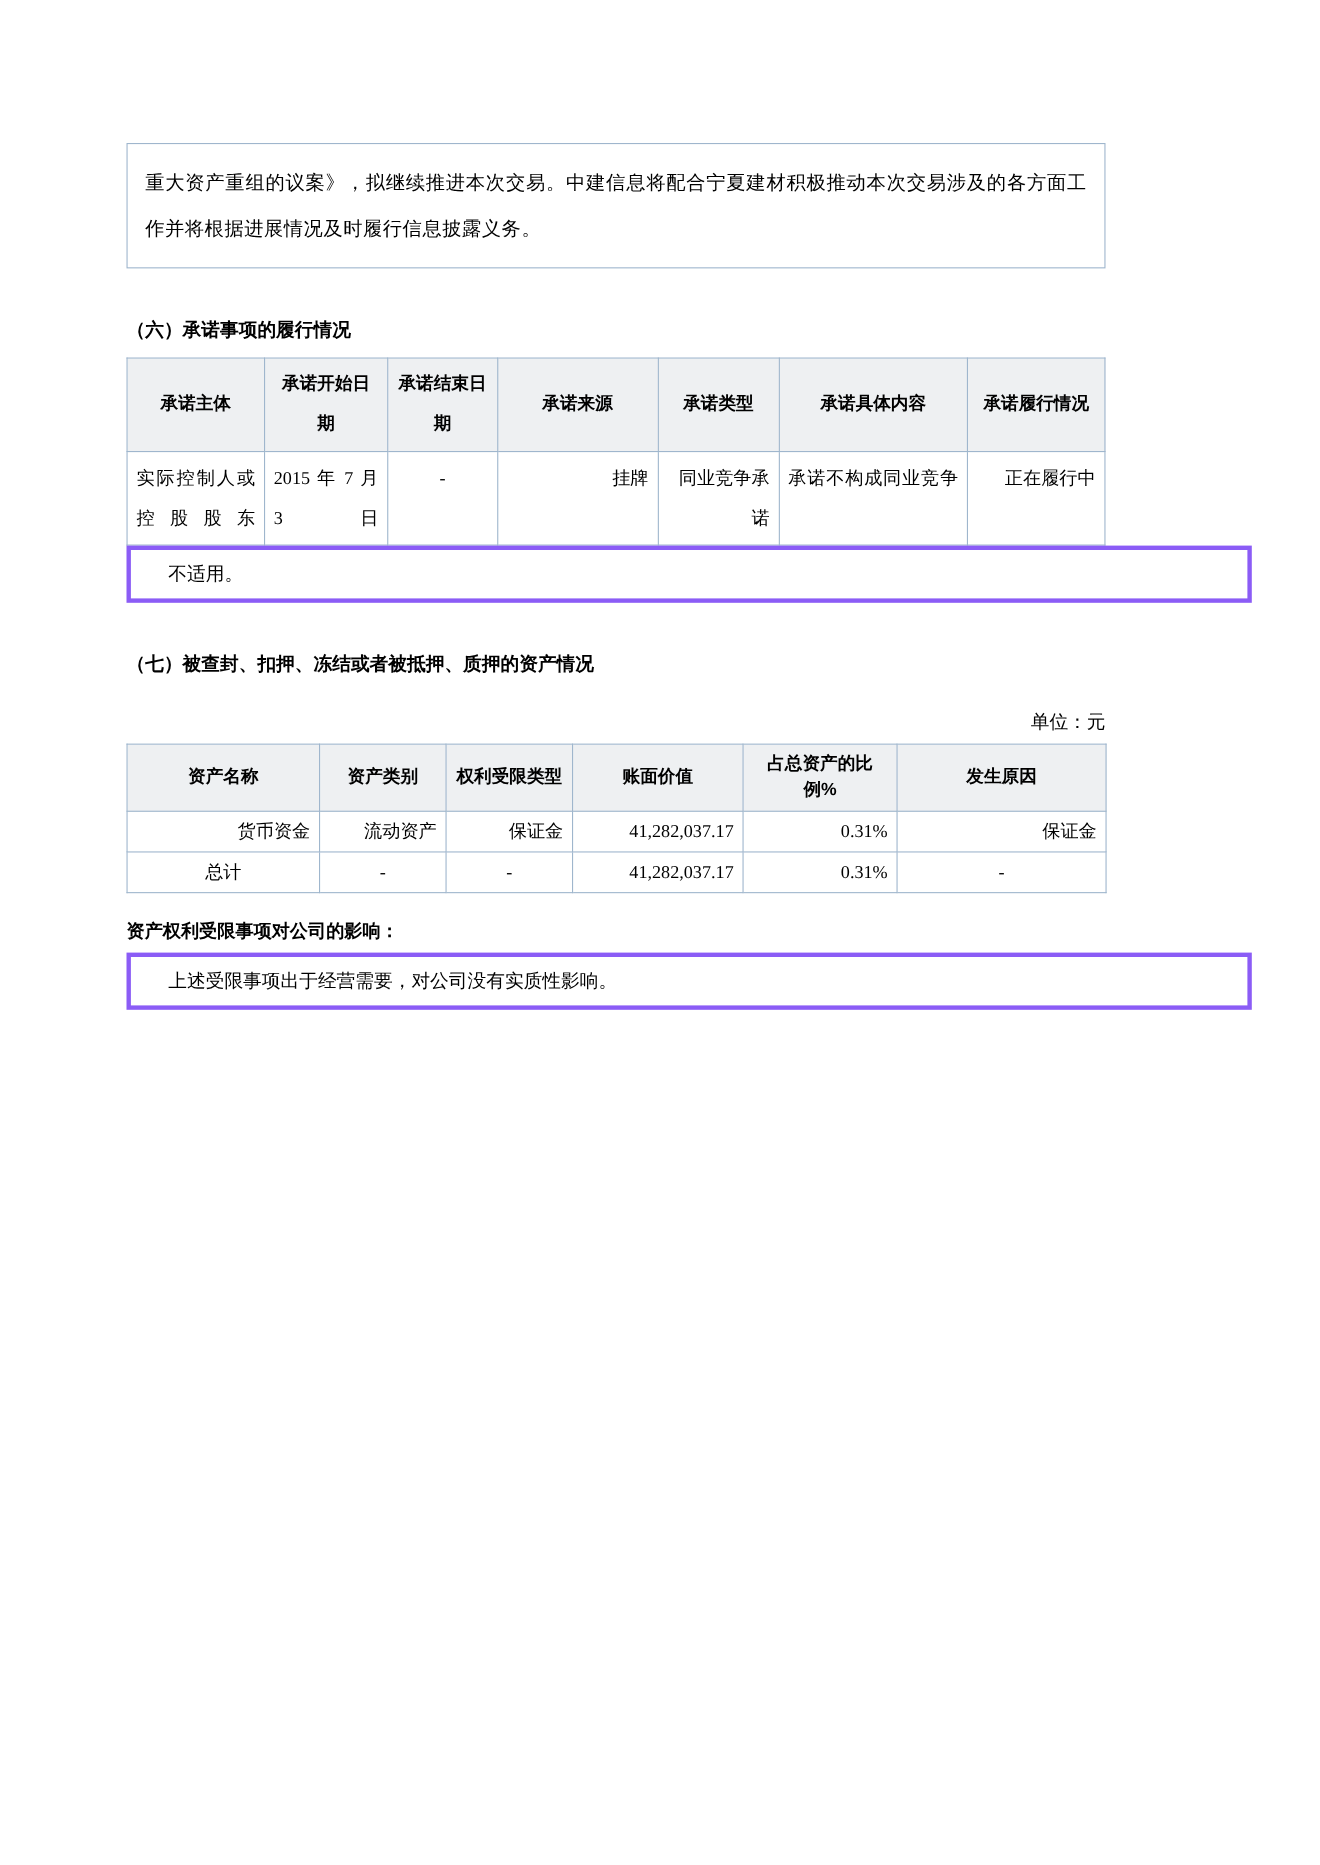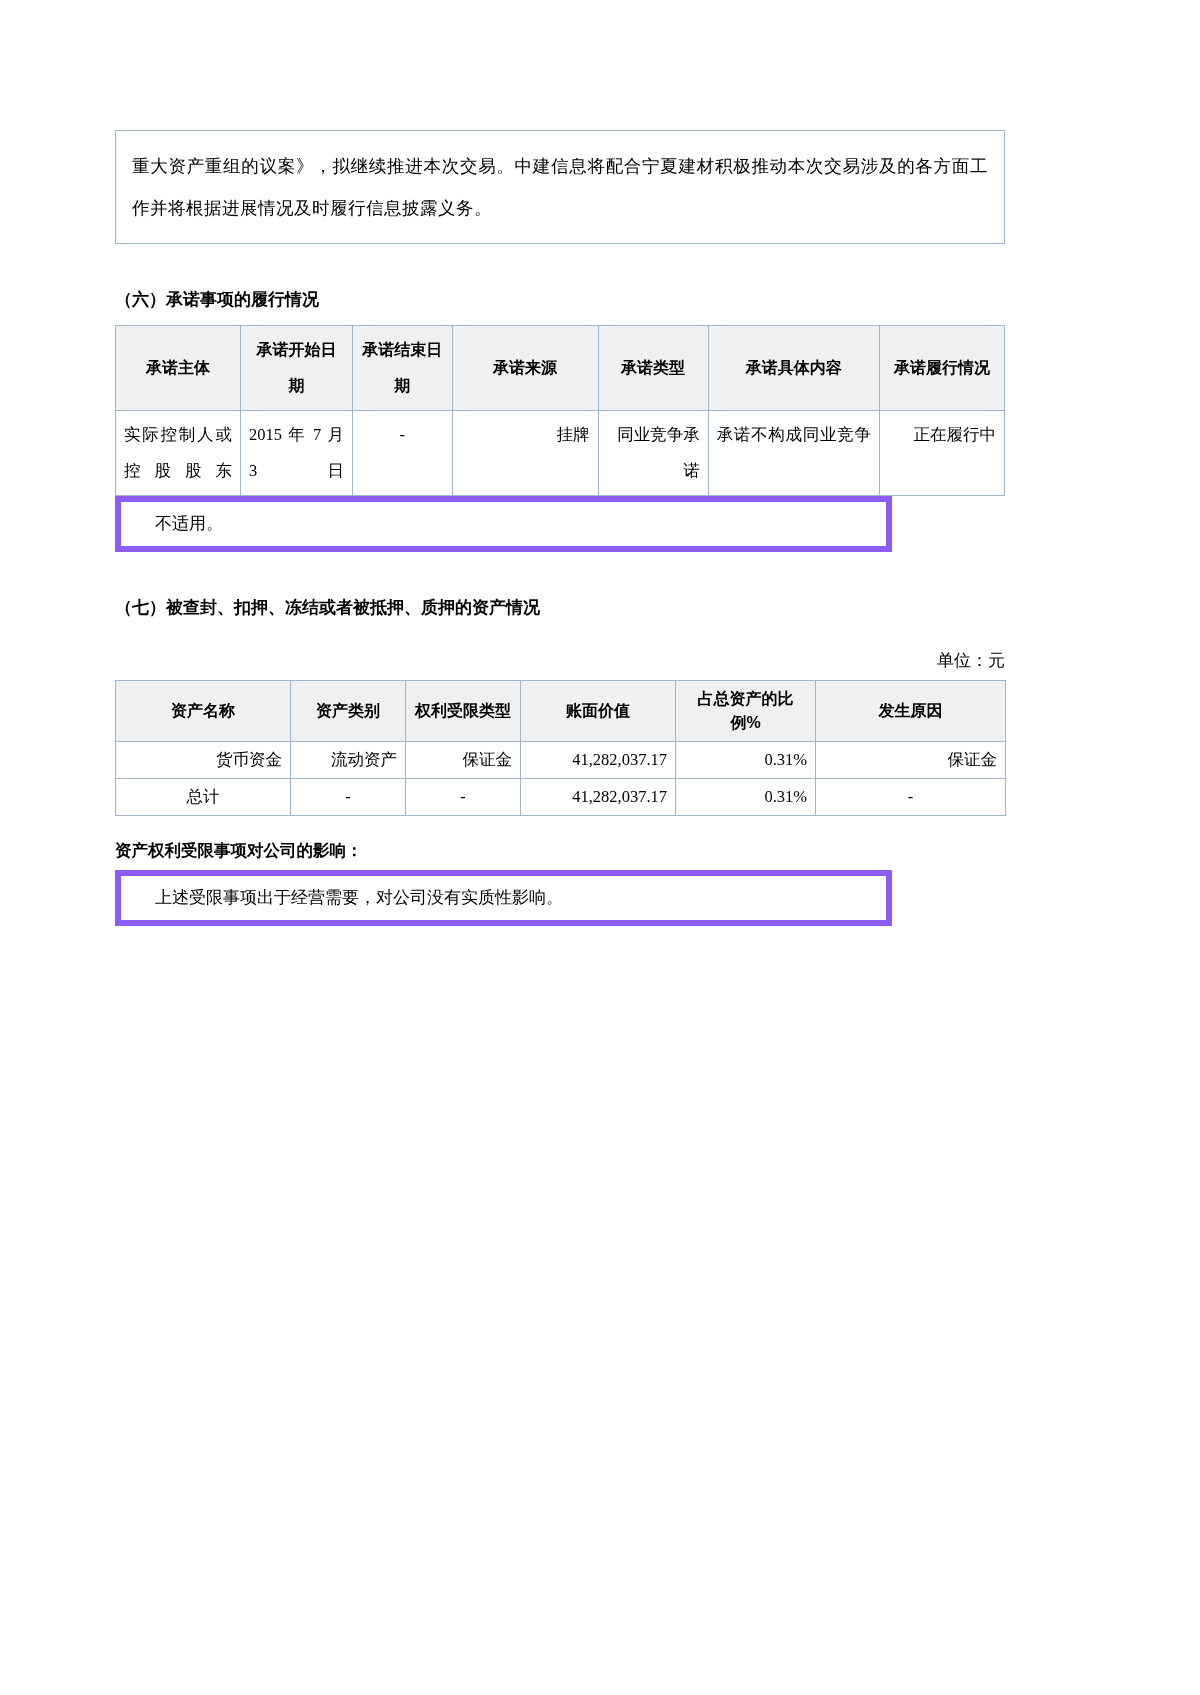--- a/index.html
+++ b/index.html
@@ -92,23 +92,23 @@
   }
   .right {
     text-align: right;
     margin-top: 37px;
   }
   .left {
     text-align: right;
   }
   
   .note-box {
-    border: 6px solid #8b5cf6;
+    border: 4px solid #8b5cf6;
     box-sizing: border-box;
-    width: 777px;
+    width: 1023px;
     padding: 8px 10px 8px 34px;
     font-size: 17px;
     line-height: 28px;
     color: #000;
     font-family: Liberation Serif, serif;
   }
   .unit-line {
     text-align: right;
     width: 890px;
     font-size: 17px;

